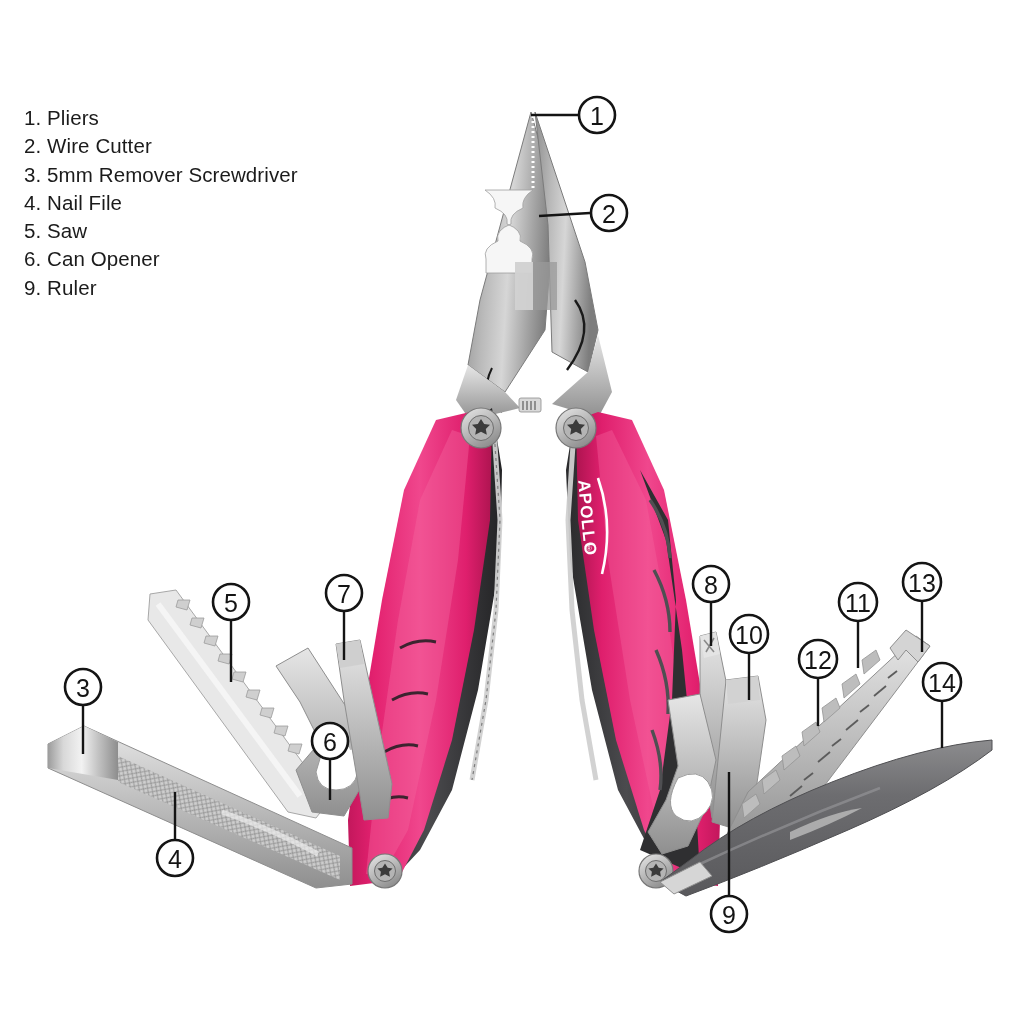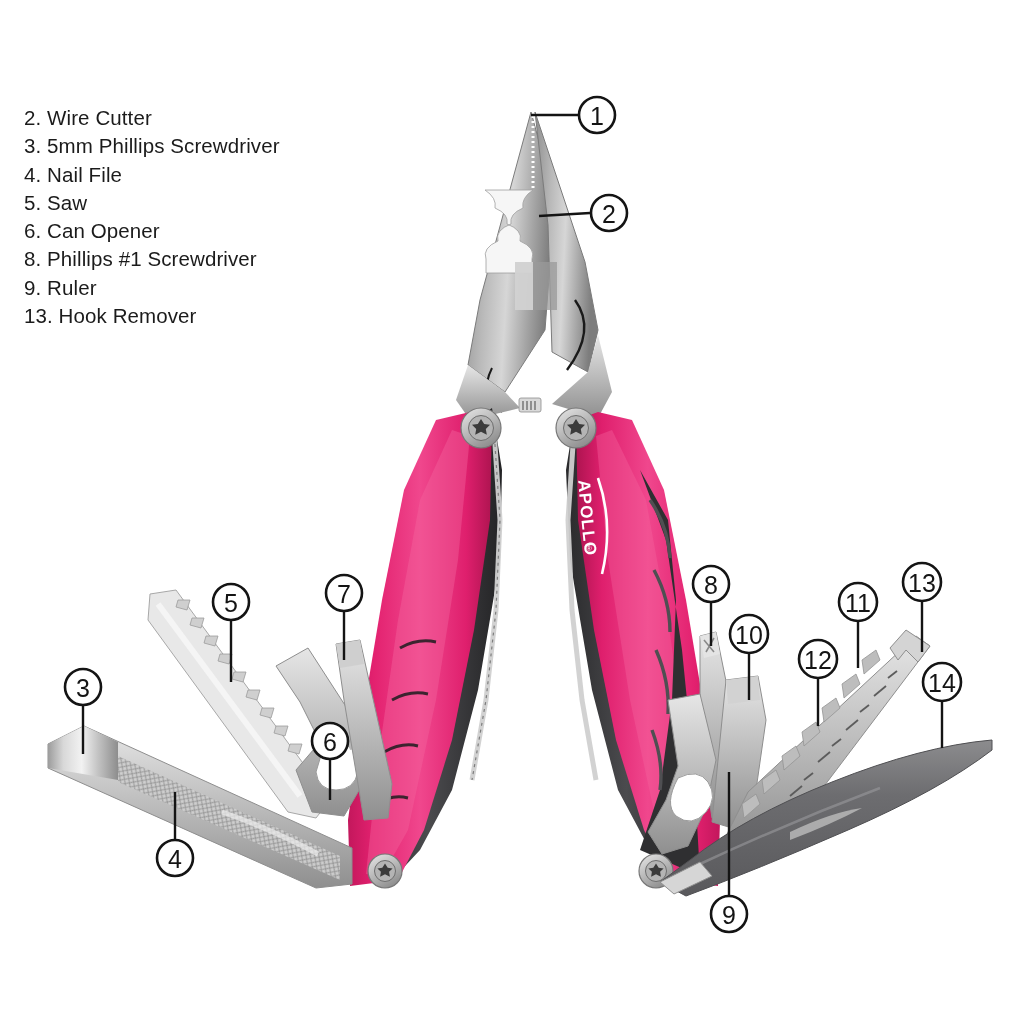--- a/index.html
+++ b/index.html
@@ -44,50 +44,46 @@
   }
   .logo-reg{font-family:"Liberation Sans",sans-serif;font-size:8px;fill:#ffffff;}
 </style>
 </head>
 <body>
 
 <div id="stage">
 
   <div id="legend">
     <div class="legend-row">
+      <span class="legend-num">1. </span>
+      <span class="legend-label">Pliers</span>
+    </div>
+    <div class="legend-row">
       <span class="legend-num">2. </span>
       <span class="legend-label">Wire Cutter</span>
     </div>
     <div class="legend-row">
       <span class="legend-num">3. </span>
-      <span class="legend-label">5mm Phillips Screwdriver</span>
+      <span class="legend-label">5mm Remover Screwdriver</span>
     </div>
     <div class="legend-row">
       <span class="legend-num">4. </span>
       <span class="legend-label">Nail File</span>
     </div>
     <div class="legend-row">
       <span class="legend-num">5. </span>
       <span class="legend-label">Saw</span>
     </div>
     <div class="legend-row">
       <span class="legend-num">6. </span>
       <span class="legend-label">Can Opener</span>
     </div>
     <div class="legend-row">
-      <span class="legend-num">8. </span>
-      <span class="legend-label">Phillips #1 Screwdriver</span>
-    </div>
-    <div class="legend-row">
       <span class="legend-num">9. </span>
       <span class="legend-label">Ruler</span>
-    </div>
-    <div class="legend-row">
-      <span class="legend-num">13. </span>
-      <span class="legend-label">Hook Remover</span>
     </div>
   </div>
 
   <svg id="art" viewBox="0 0 1024 1024">
     <defs>
       <linearGradient id="gSteel" x1="0" y1="0" x2="1" y2="0">
         <stop offset="0%" stop-color="#9c9c9c"></stop>
         <stop offset="22%" stop-color="#d8d8d8"></stop>
         <stop offset="48%" stop-color="#f2f2f2"></stop>
         <stop offset="72%" stop-color="#c2c2c2"></stop>

